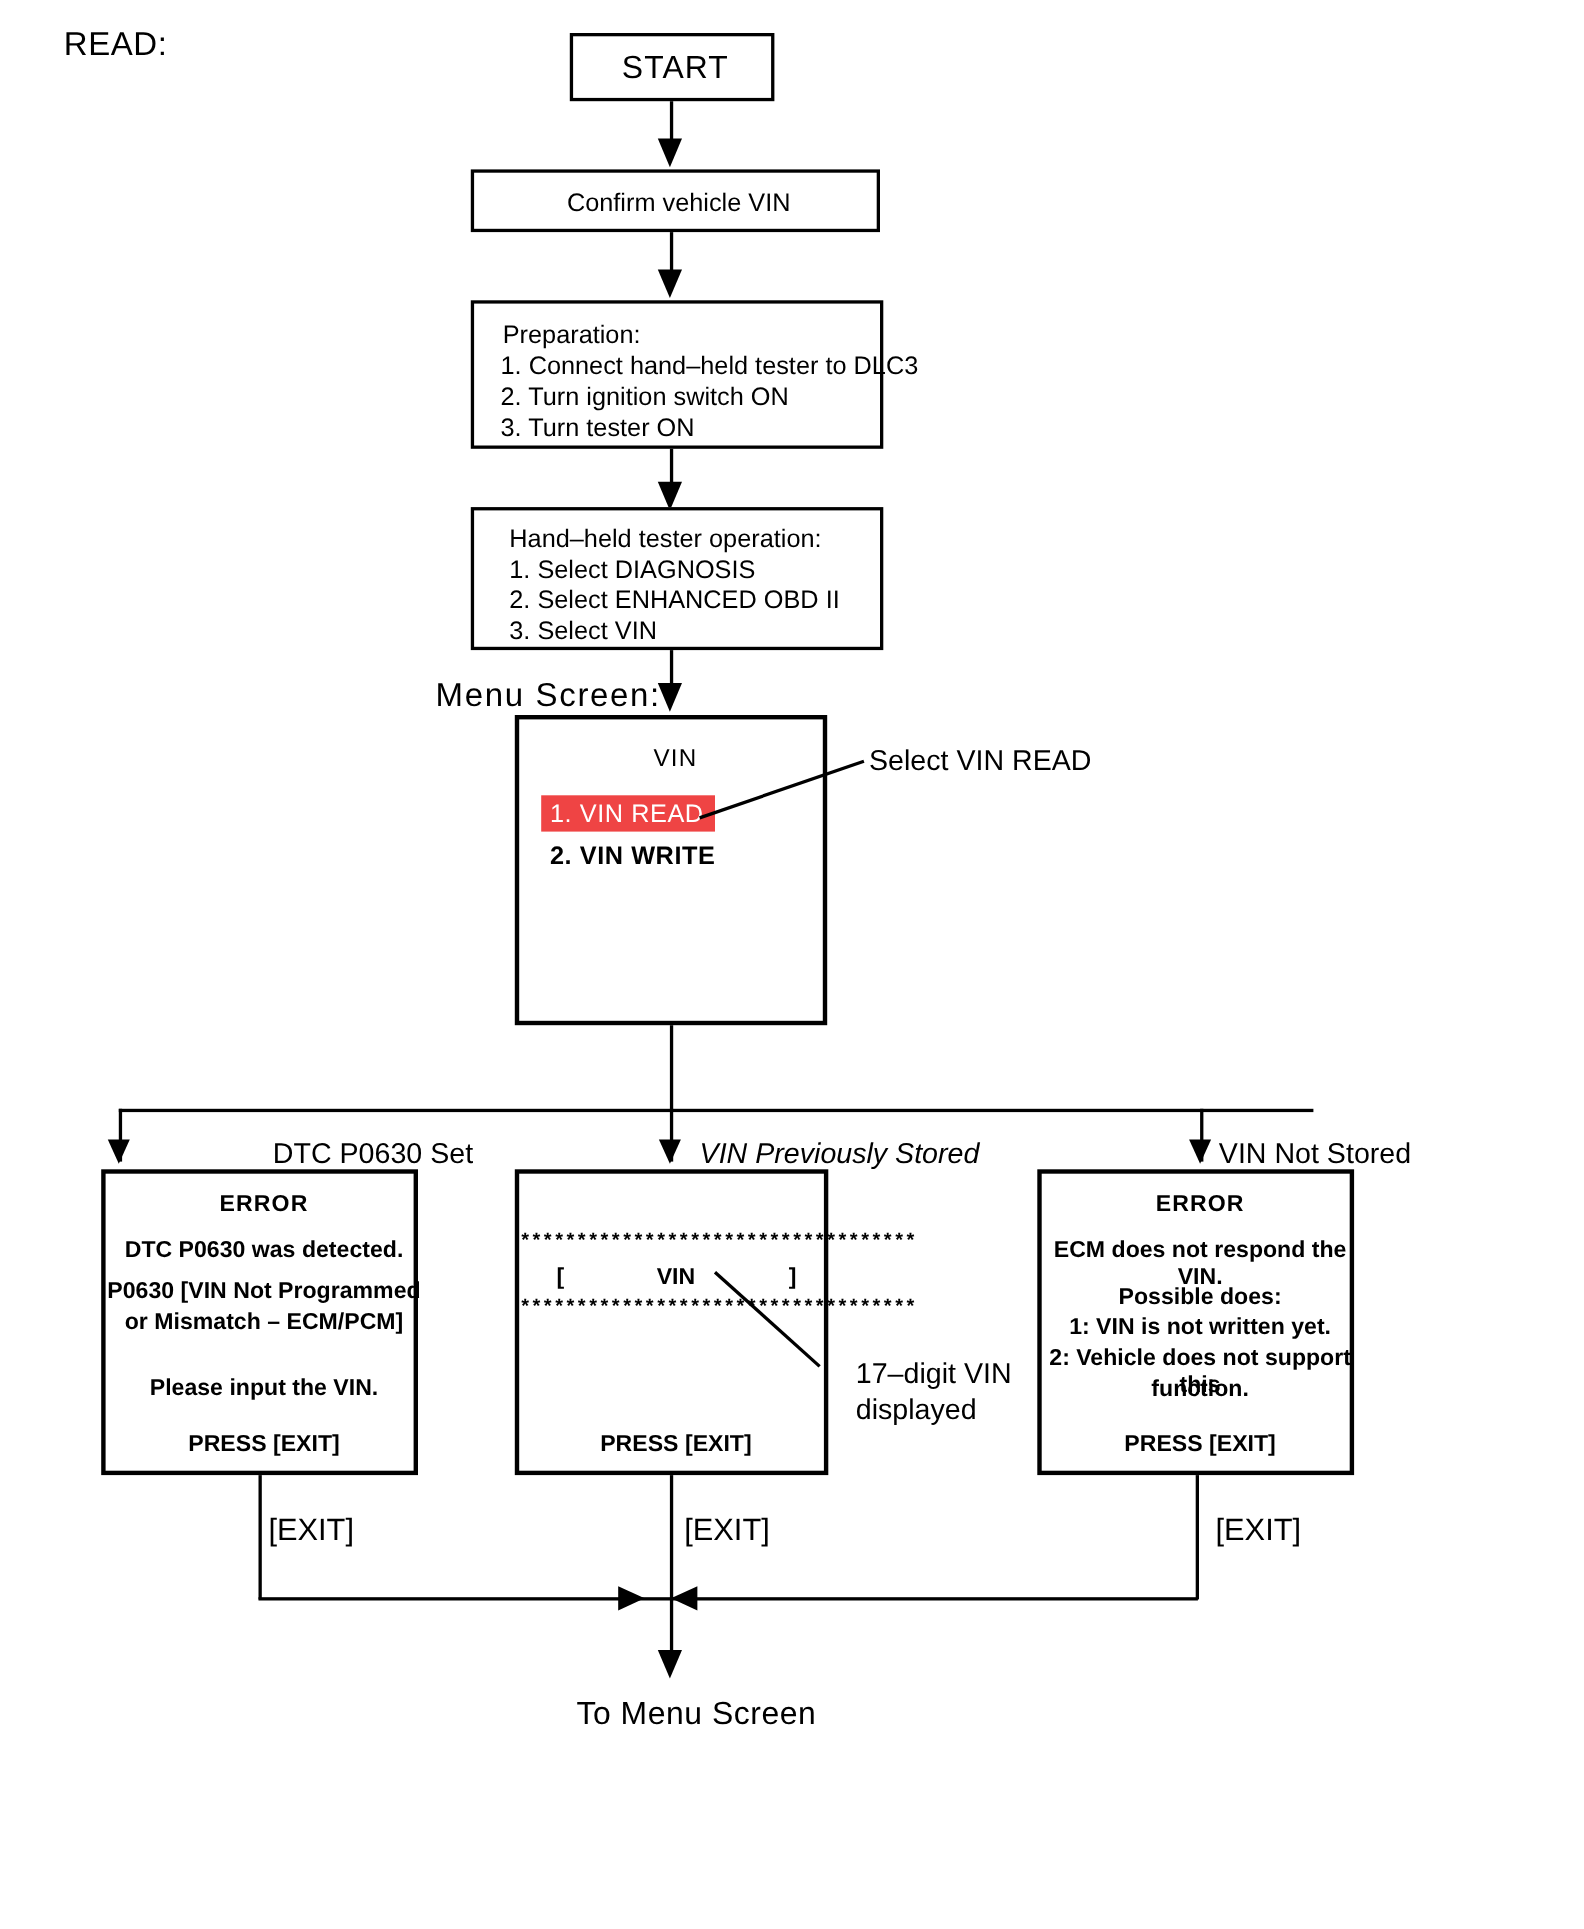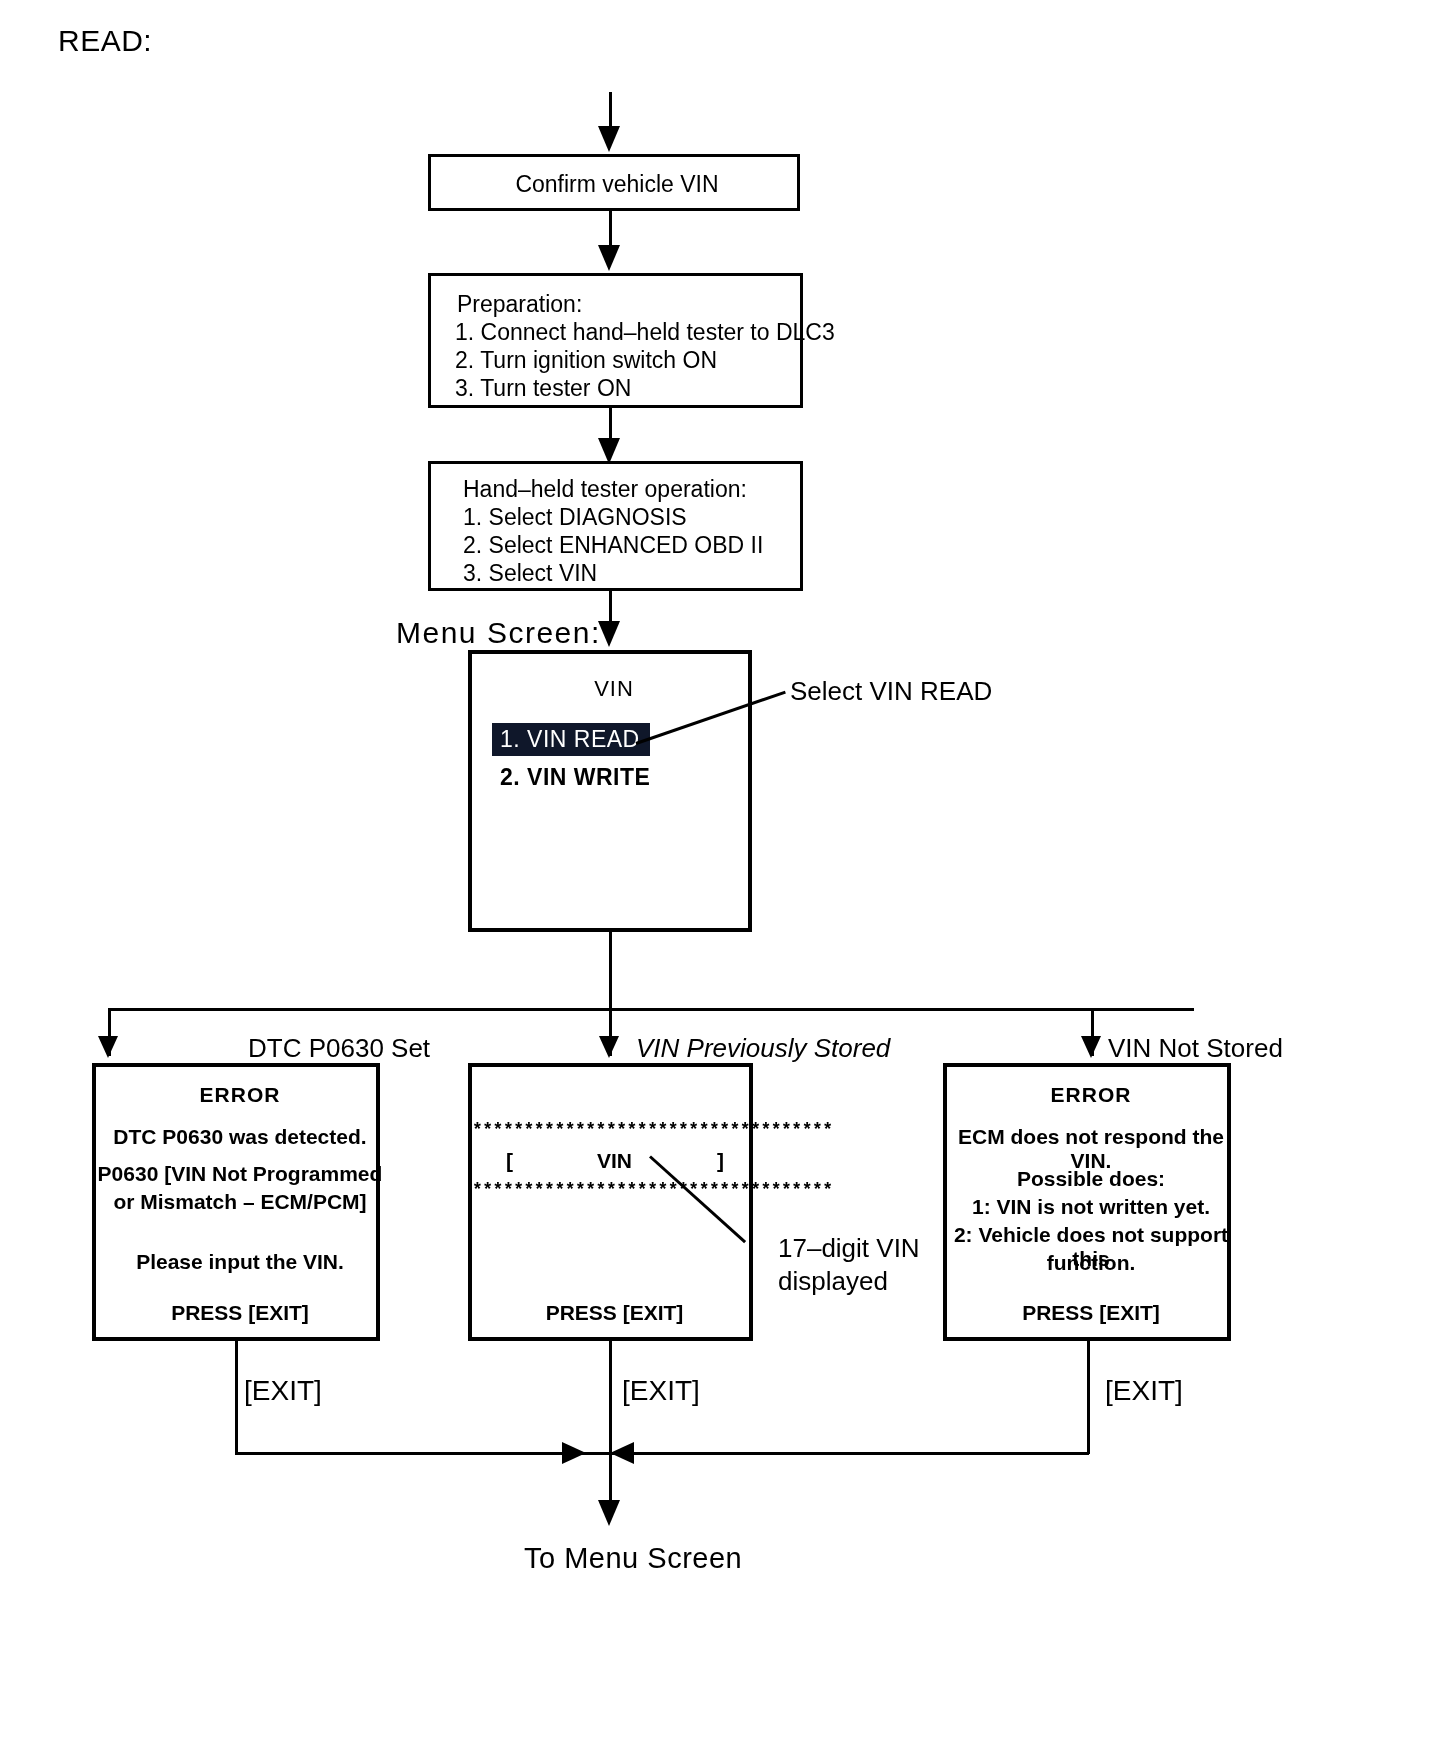--- a/index.html
+++ b/index.html
@@ -98,21 +98,21 @@
   .t-screen-title {
     font-size: 22px;
     letter-spacing: 1px;
   }
   .t-screen-item {
     font-size: 23px;
     font-weight: bold;
     letter-spacing: 0.5px;
   }
   .t-screen-item.inverted {
-    background: #0f172a;
+    background: #ef4444;
     color: #fff;
     font-weight: normal;
     padding: 3px 10px 4px 8px;
   }
   .t-anno {
     font-size: 26px;
   }
   .t-err-title {
     font-size: 21px;
     font-weight: bold;
@@ -157,20 +157,23 @@
     transform-origin: 0 50%;
   }
 </style>
 </head>
 <body>
 
 <div id="page">
 
   <div class="label t-read" style="left:58px; top:22px;">READ:</div>
 
+  <div class="box" style="left:518px; top:30px; width:186px; height:62px;">
+    <div class="center-block t-start" style="left:0; top:13px; width:186px;">START</div>
+  </div>
 
   <div class="vline" style="left:609px; top:92px; height:42px;"></div>
   <div class="arrowhead" style="left:598px; top:126px;"></div>
 
   <div class="box" style="left:428px; top:154px; width:372px; height:57px;">
     <div class="center-block t-body" style="left:0; top:14px; width:372px;">Confirm vehicle VIN</div>
   </div>
 
   <div class="vline" style="left:609px; top:211px; height:44px;"></div>
   <div class="arrowhead" style="left:598px; top:245px;"></div>

